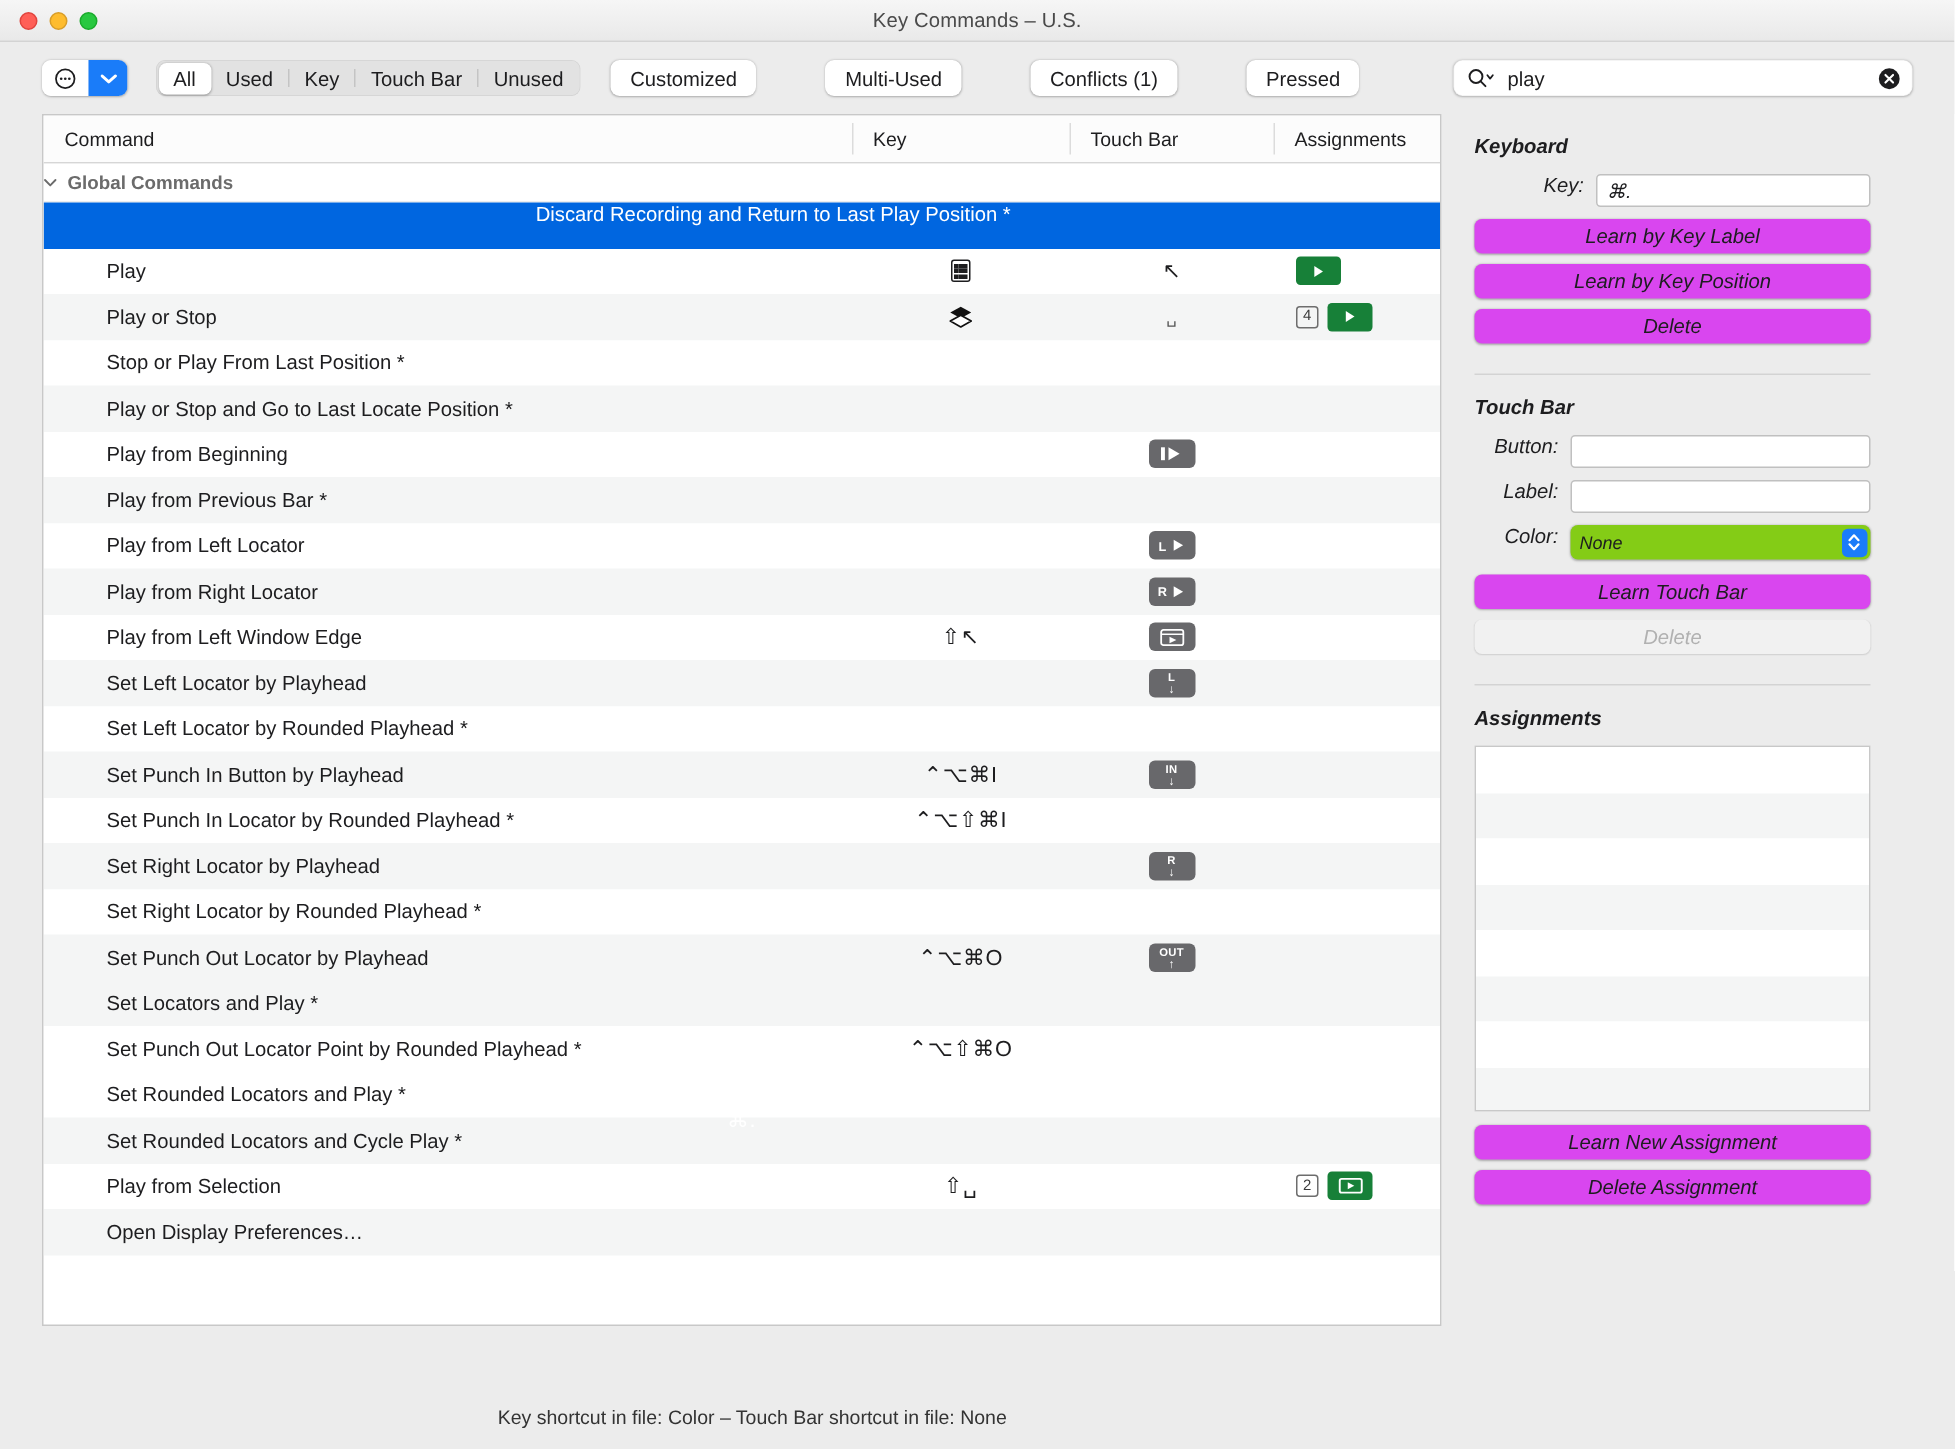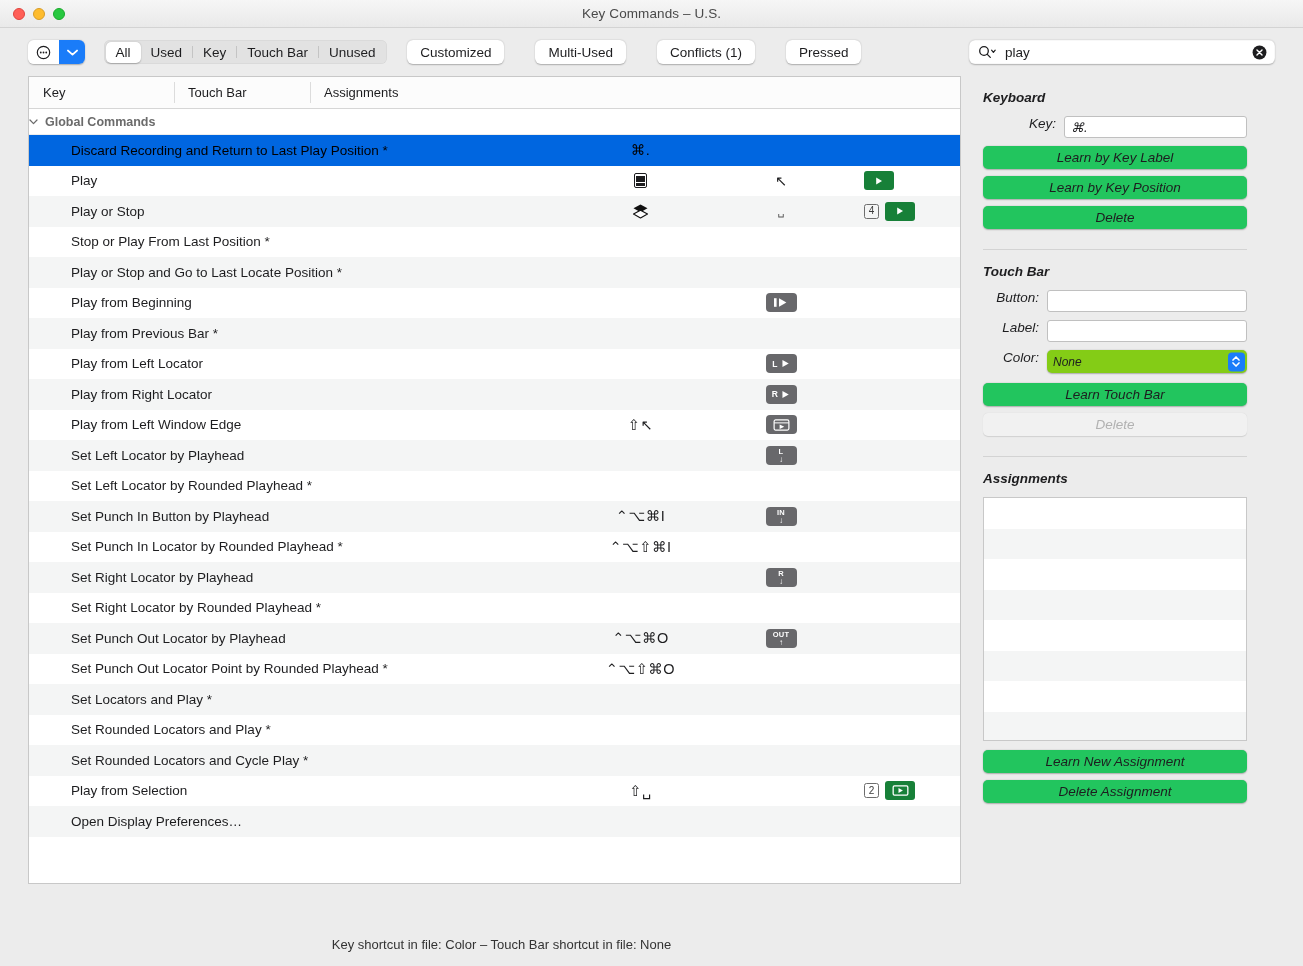--- a/index.html
+++ b/index.html
@@ -86,21 +86,21 @@
   .seg.sel { background: #fff; box-shadow: 0 .5px 1.5px rgba(0,0,0,.26); }
   .seg-div { width: 1px; height: 12px; background: #c4c4c4; align-self: center; }
 
   
   .pill {
     height: 24px; padding: 0 13px;
     display: flex; align-items: center; justify-content: center;
     background: #fff; border-radius: 6px;
     box-shadow: 0 .5px 1.5px rgba(0,0,0,.28);
     font-size: 13.5px; color: #1d1d1f;
-    margin-right: 12px; cursor: default; white-space: nowrap;
+    margin-right: 27px; cursor: default; white-space: nowrap;
   }
 
   
   #search-field {
     margin-left: auto;
     position: relative;
     width: 306px; height: 24px;
     background: #fff; border-radius: 6px;
     box-shadow: 0 .5px 1.5px rgba(0,0,0,.25), inset 0 0 0 .5px rgba(0,0,0,.06);
     display: flex; align-items: center;
@@ -162,21 +162,21 @@
   }
   .disclosure { display: flex; align-items: center; }
 
   .row {
     height: 30.5px; display: flex; align-items: center;
     font-size: 13.5px; color: #1d1d1f;
     cursor: default;
   }
   .row.odd  { background: #f4f5f5; }
   .row.even { background: #ffffff; }
-  .row.selected { background: #0066e0; color: #000000; }
+  .row.selected { background: #0066e0; color: #ffffff; flex-direction: column; }
 
   .cell-command { flex: 0 0 539px; padding-left: 42px; white-space: nowrap;
                   overflow: hidden; text-overflow: ellipsis; }
   .cell-key   { flex: 0 0 145px; display: flex; align-items: center; justify-content: center;
                 font-size: 14.5px; letter-spacing: .5px; }
   .cell-touch { flex: 0 0 136px; display: flex; align-items: center; justify-content: center; }
   .cell-assign{ flex: 1 1 auto; display: flex; align-items: center; gap: 6px;
                 padding-left: 15px; }
 
   
@@ -225,21 +225,21 @@
   .field-label { flex: 0 0 auto; text-align: right; font-size: 13.5px; color: #1d1d1f;
                  padding-right: 8px; min-width: 64px; }
   .textfield {
     flex: 1 1 auto; height: 22px;
     background: #fff; border: 1px solid #c0c0c0; border-radius: 3px;
     display: flex; align-items: center; padding: 0 6px;
     font-size: 13px; color: #1d1d1f;
   }
   .wide-btn {
     height: 23px; width: 100%;
-    background: #22c55e; border-radius: 5px;
+    background: #d946ef; border-radius: 5px;
     box-shadow: 0 .5px 1.5px rgba(0,0,0,.28);
     display: flex; align-items: center; justify-content: center;
     font-size: 13.5px; color: #1d1d1f;
     margin-bottom: 7px; cursor: default;
   }
   .wide-btn.disabled { background: #f1f1f1; color: #b1b1b1; box-shadow: 0 .5px 1px rgba(0,0,0,.12); }
   .popup {
     flex: 1 1 auto; height: 23px; position: relative;
     background: #84cc16; border-radius: 5px;
     box-shadow: 0 .5px 1.5px rgba(0,0,0,.28);
@@ -332,20 +332,21 @@
           <path d="M5.3 5.3 L10.7 10.7 M10.7 5.3 L5.3 10.7" stroke="#fff" stroke-width="1.5" stroke-linecap="round"></path>
         </svg>
       </span>
     </div>
   </div>
 
   <div id="content">
 
     <div id="table-panel">
       <div id="table-header">
+        <div class="th c-command">Command</div>
         <div class="th c-key">Key</div>
         <div class="th c-touch">Touch Bar</div>
         <div class="th c-assign">Assignments</div>
       </div>
 
       <div id="table-body">
         <div class="group-row">
           <span class="disclosure">
             <svg width="9" height="6" viewBox="0 0 9 6">
               <path d="M1 1 L4.5 4.6 L8 1" fill="none" stroke="#6b6b6b" stroke-width="1.25" stroke-linecap="round" stroke-linejoin="round"></path>
@@ -530,29 +531,29 @@
               <div class="cell-command">Set Punch Out Locator by Playhead</div>
               <div class="cell-key">⌃⌥⌘O</div>
               <div class="cell-touch">
                 <span class="tbchip stack">
                   <span class="lbl">OUT</span>
                   <span class="arr">↑</span>
                 </span>
               </div>
               <div class="cell-assign"></div>
             </div>
+            <div class="row odd">
+              <div class="cell-command">Set Locators and Play *</div>
+              <div class="cell-key"></div>
+              <div class="cell-touch"></div>
+              <div class="cell-assign"></div>
+            </div>
             <div class="row even">
               <div class="cell-command">Set Punch Out Locator Point by Rounded Playhead *</div>
               <div class="cell-key">⌃⌥⇧⌘O</div>
-              <div class="cell-touch"></div>
-              <div class="cell-assign"></div>
-            </div>
-            <div class="row odd">
-              <div class="cell-command">Set Locators and Play *</div>
-              <div class="cell-key"></div>
               <div class="cell-touch"></div>
               <div class="cell-assign"></div>
             </div>
             <div class="row even">
               <div class="cell-command">Set Rounded Locators and Play *</div>
               <div class="cell-key"></div>
               <div class="cell-touch"></div>
               <div class="cell-assign"></div>
             </div>
             <div class="row odd">

